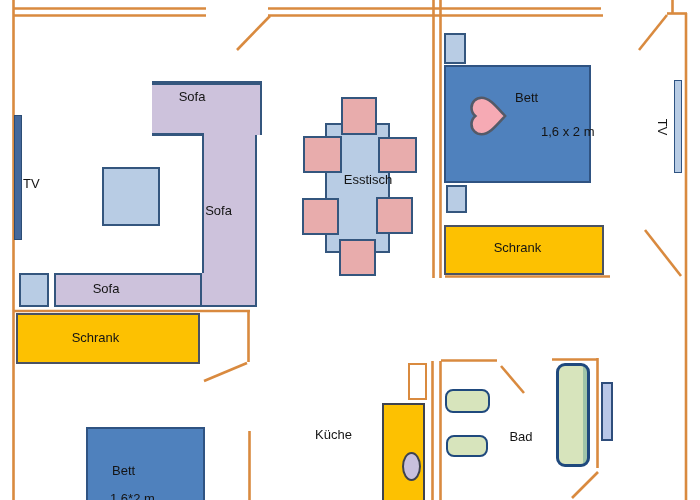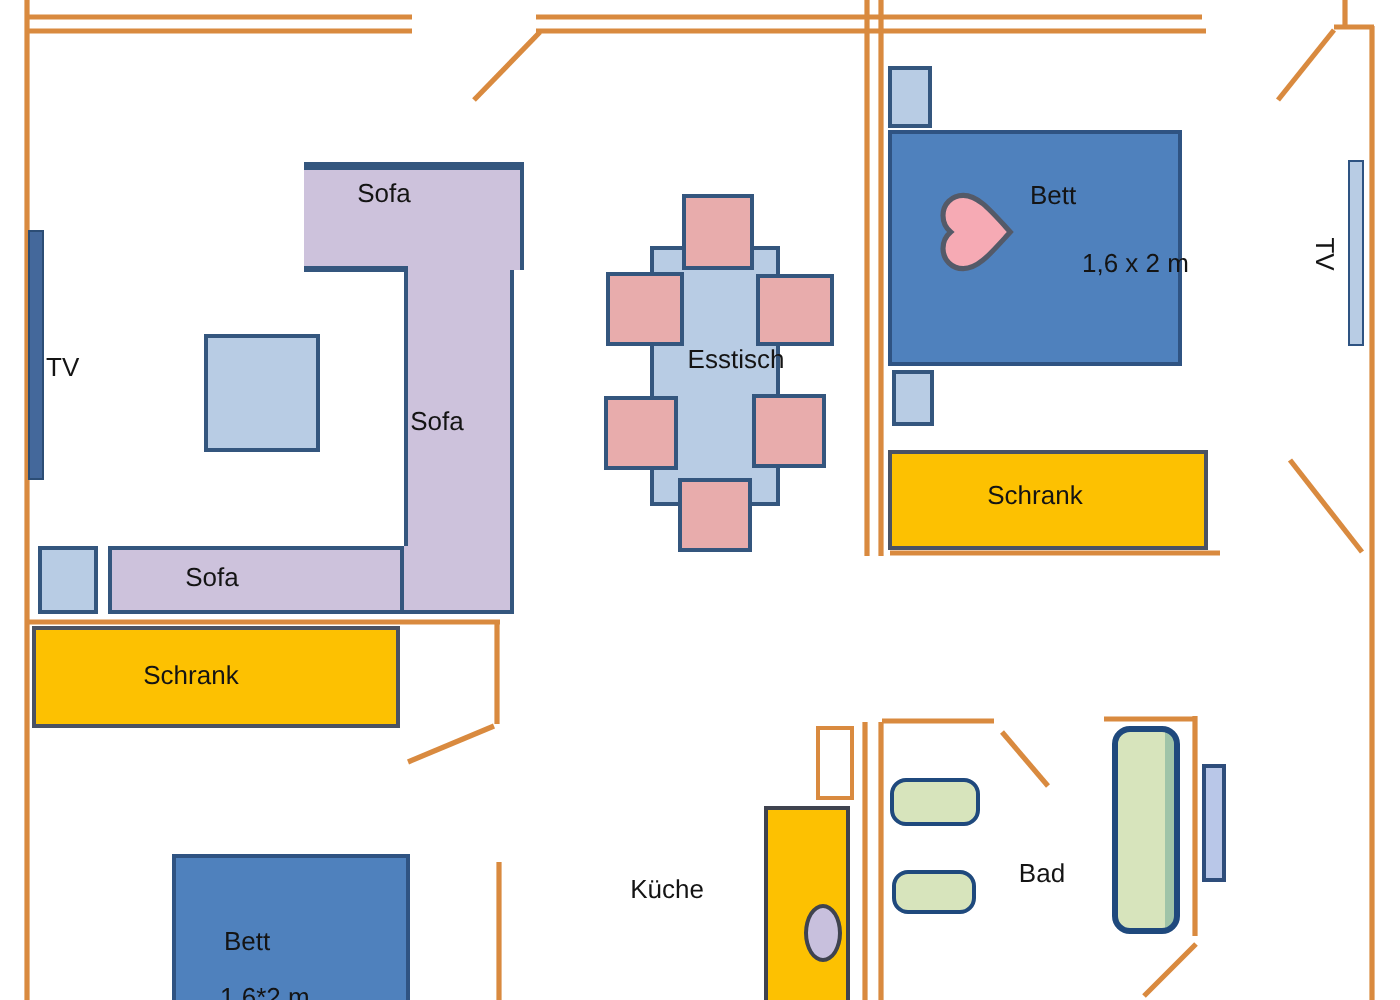--- a/index.html
+++ b/index.html
@@ -106,21 +106,21 @@
   <div class="abs wardrobe" style="left:444px;top:225px;width:160px;height:50px;"></div>
   <div class="label center" style="left:444px;top:241px;width:147px;">Schrank</div>
 
   <div class="abs" style="left:674px;top:80px;width:8px;height:93px;background:#b8cce4;border:1.5px solid #2e5382;"></div>
   <div class="label center rot90" style="left:650px;top:120px;width:24px;height:14px;">TV</div>
 
   <div class="abs bed" style="left:86px;top:427px;width:119px;height:78px;"></div>
   <div class="label" style="left:112px;top:464px;">Bett</div>
   <div class="label" style="left:110px;top:492px;">1,6*2 m</div>
 
-  <div class="label center" style="left:306px;top:428px;width:55px;margin-top:10px;">Küche</div>
+  <div class="label center" style="left:306px;top:428px;width:55px;">Küche</div>
   <div class="abs" style="left:408px;top:363px;width:19px;height:37px;background:#ffffff;border:2.5px solid #d98a3f;"></div>
   <div class="abs" style="left:382px;top:403px;width:43px;height:102px;background:#fdc101;border:2.5px solid #3f434f;"></div>
   <div class="abs" style="left:402px;top:452px;width:19px;height:29px;border-radius:50%;background:#c8c0dd;border:2px solid #3f434f;"></div>
 
   <div class="green-fixture" style="left:445px;top:389px;width:45px;height:24px;"></div>
   <div class="green-fixture" style="left:446px;top:435px;width:42px;height:22px;"></div>
   <div class="label center" style="left:503px;top:430px;width:36px;">Bad</div>
   <div class="abs" style="left:556px;top:363px;width:34px;height:104px;border-radius:9px;border:3px solid #1f497d;background:linear-gradient(90deg,#d7e4bc 84%,#9fc4a8 84%);"></div>
   <div class="abs" style="left:601px;top:382px;width:12px;height:59px;background:#b9c7e8;border:2px solid #2e4d7b;"></div>
 

